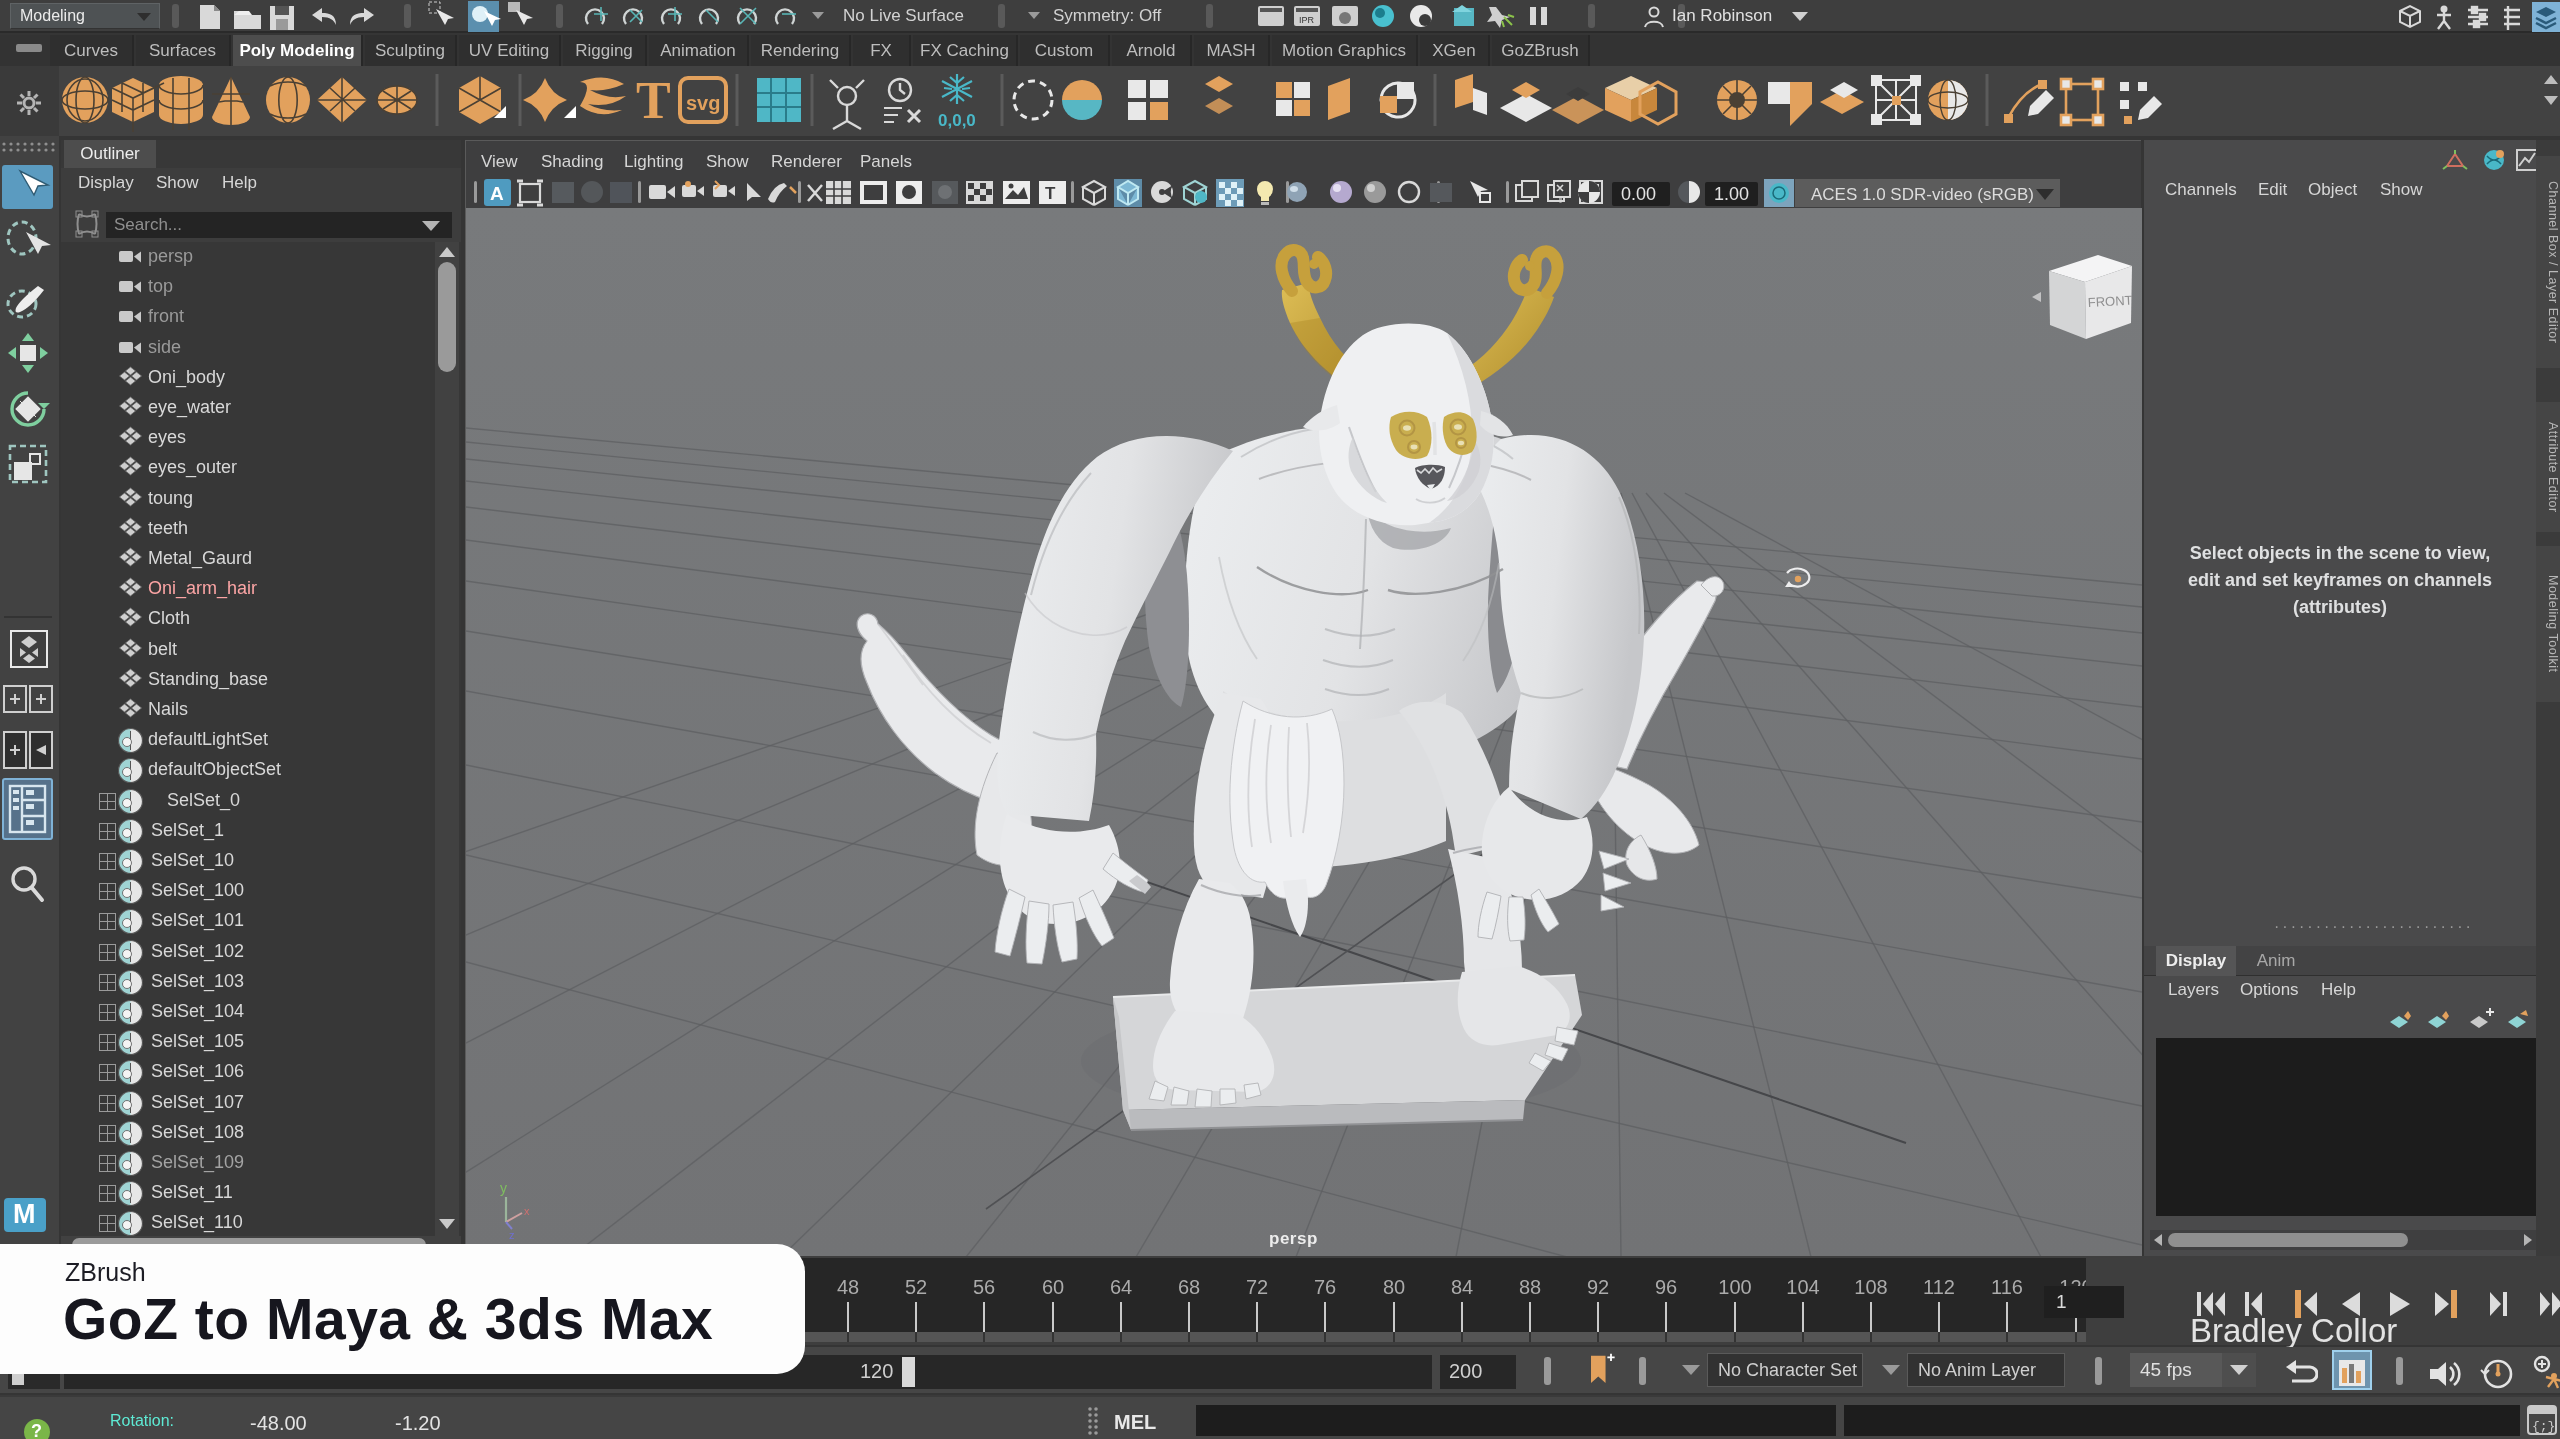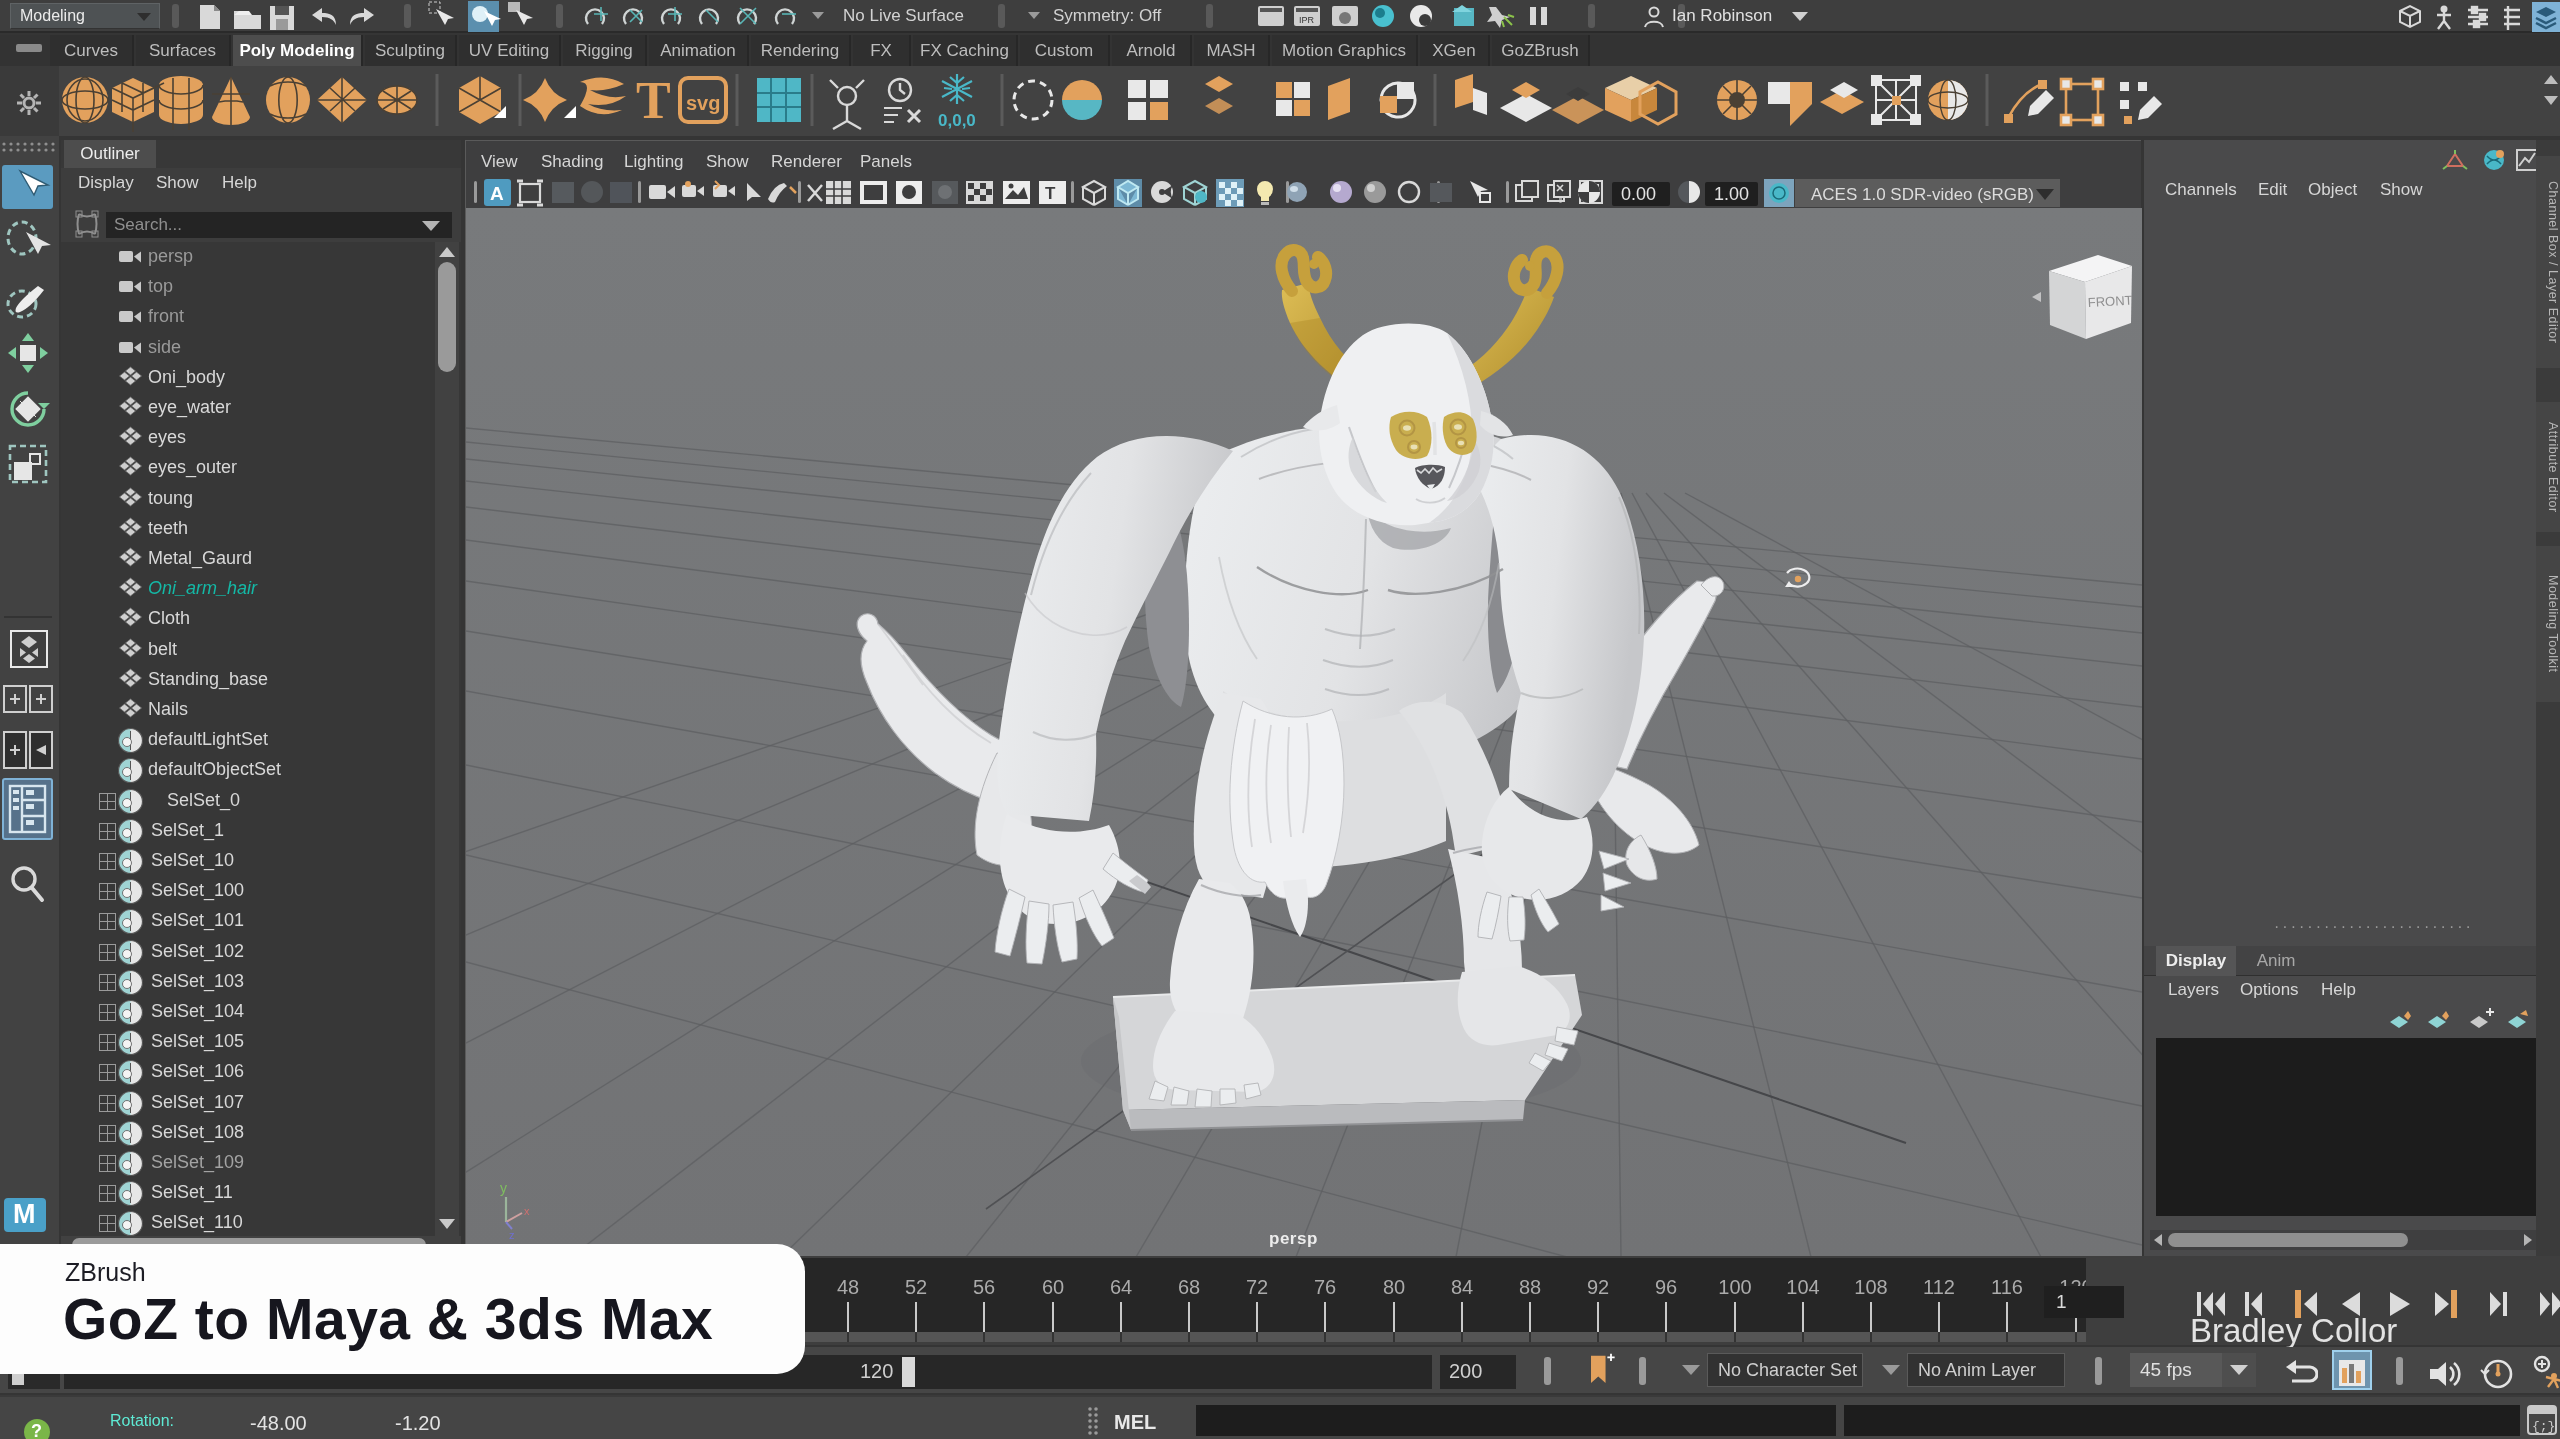--- a/index.html
+++ b/index.html
@@ -525,21 +525,21 @@
       </div>
   <div class="abs" style="left:0;top:434px;width:370px;height:30px;">
         <svg width="25" height="25" viewBox="0 0 25 25" style="position:absolute;left:57px;top:3px;">
           <g fill="#cfcfcf" stroke="#6a6a6a" stroke-width="0.8">
             <path d="M12.5 1 l5 4 -5 4 -5 -4 z"></path>
             <path d="M6.5 6 l5 4 -5 4 -5 -4 z"></path>
             <path d="M18.5 6 l5 4 -5 4 -5 -4 z"></path>
             <path d="M12.5 11 l5 4 -5 4 -5 -4 z"></path>
           </g>
         </svg>
-        <span style="position:absolute;left:87px;top:4px;font-size:18px;color:#14b8a6;font-style:italic;">Oni_arm_hair</span>
+        <span style="position:absolute;left:87px;top:4px;font-size:18px;color:#fca5a5;">Oni_arm_hair</span>
       </div>
   <div class="abs" style="left:0;top:464px;width:370px;height:30px;">
         <svg width="25" height="25" viewBox="0 0 25 25" style="position:absolute;left:57px;top:3px;">
           <g fill="#cfcfcf" stroke="#6a6a6a" stroke-width="0.8">
             <path d="M12.5 1 l5 4 -5 4 -5 -4 z"></path>
             <path d="M6.5 6 l5 4 -5 4 -5 -4 z"></path>
             <path d="M18.5 6 l5 4 -5 4 -5 -4 z"></path>
             <path d="M12.5 11 l5 4 -5 4 -5 -4 z"></path>
           </g>
         </svg>
@@ -1203,20 +1203,21 @@
     <circle cx="55" cy="12" r="10" fill="#49b8c8"></circle>
         <path d="M48 8 q7 8 14 0 M48 16 q7 -8 14 0" stroke="#1a6a78" stroke-width="1.6" fill="none"></path>
         <circle cx="61" cy="6" r="4" fill="#e2a15d"></circle>
     <rect x="78" y="2" width="20" height="20" fill="none" stroke="#cfcfcf" stroke-width="2"></rect>
         <path d="M80 18 l6 -8 4 4 6 -9" stroke="#cfcfcf" stroke-width="2" fill="none"></path>
   </svg>
   <div class="txt" style="left:21px;top:40px;font-size:17px;color:#d6d6d6;">Channels</div>
   <div class="txt" style="left:114px;top:40px;font-size:17px;color:#d6d6d6;">Edit</div>
   <div class="txt" style="left:164px;top:40px;font-size:17px;color:#d6d6d6;">Object</div>
   <div class="txt" style="left:236px;top:40px;font-size:17px;color:#d6d6d6;">Show</div>
+  <div class="txt" style="left:26px;top:400px;width:340px;text-align:center;font-size:18px;font-weight:bold;color:#dfe0e1;line-height:27px;">Select objects in the scene to view,<br>edit and set keyframes on channels<br>(attributes)</div>
   <div class="txt" style="left:130px;top:778px;font-size:16px;color:#9a9a9a;letter-spacing:3px;">························</div>
   <div class="abs" style="left:0;top:806px;width:392px;height:30px;background:#434344;border-bottom:1px solid #2f2f2f;">
     <div class="abs" style="left:12px;top:0;width:80px;height:30px;background:#555556;display:flex;align-items:center;justify-content:center;color:#ededed;font-size:17px;font-weight:bold;">Display</div>
     <div class="abs" style="left:96px;top:0;width:72px;height:30px;display:flex;align-items:center;justify-content:center;color:#a8a8a8;font-size:17px;">Anim</div>
   </div>
   <div class="txt" style="left:24px;top:840px;font-size:17px;color:#d6d6d6;">Layers</div>
   <div class="txt" style="left:96px;top:840px;font-size:17px;color:#d6d6d6;">Options</div>
   <div class="txt" style="left:177px;top:840px;font-size:17px;color:#d6d6d6;">Help</div>
   <svg class="abs" style="left:244px;top:866px;" width="140" height="26" viewBox="0 0 140 26">
     <g>

